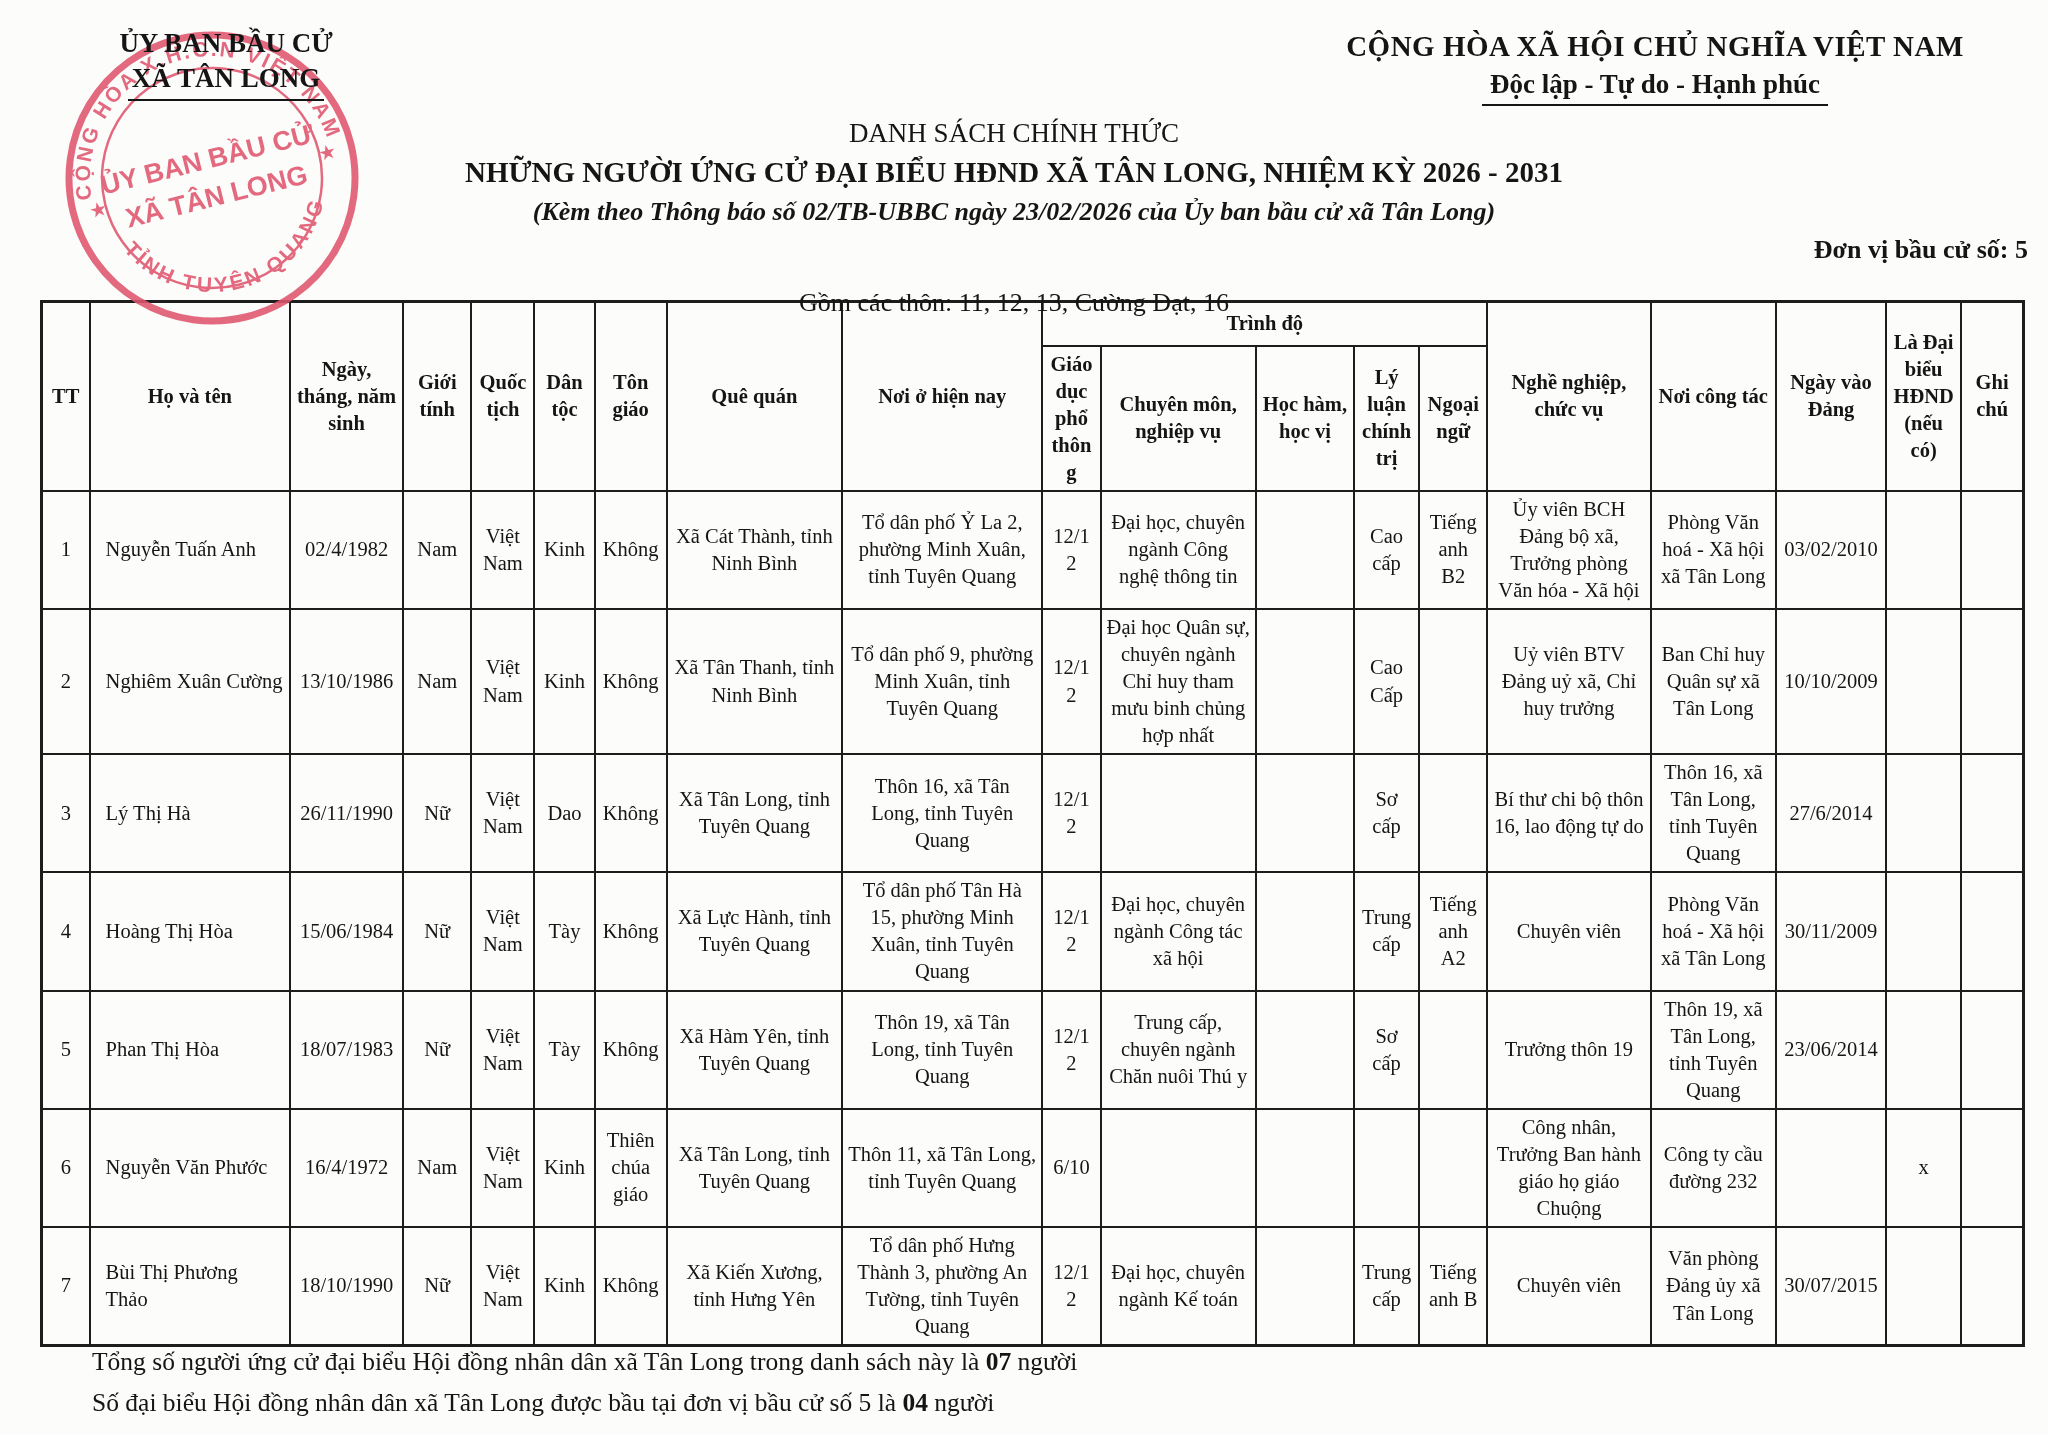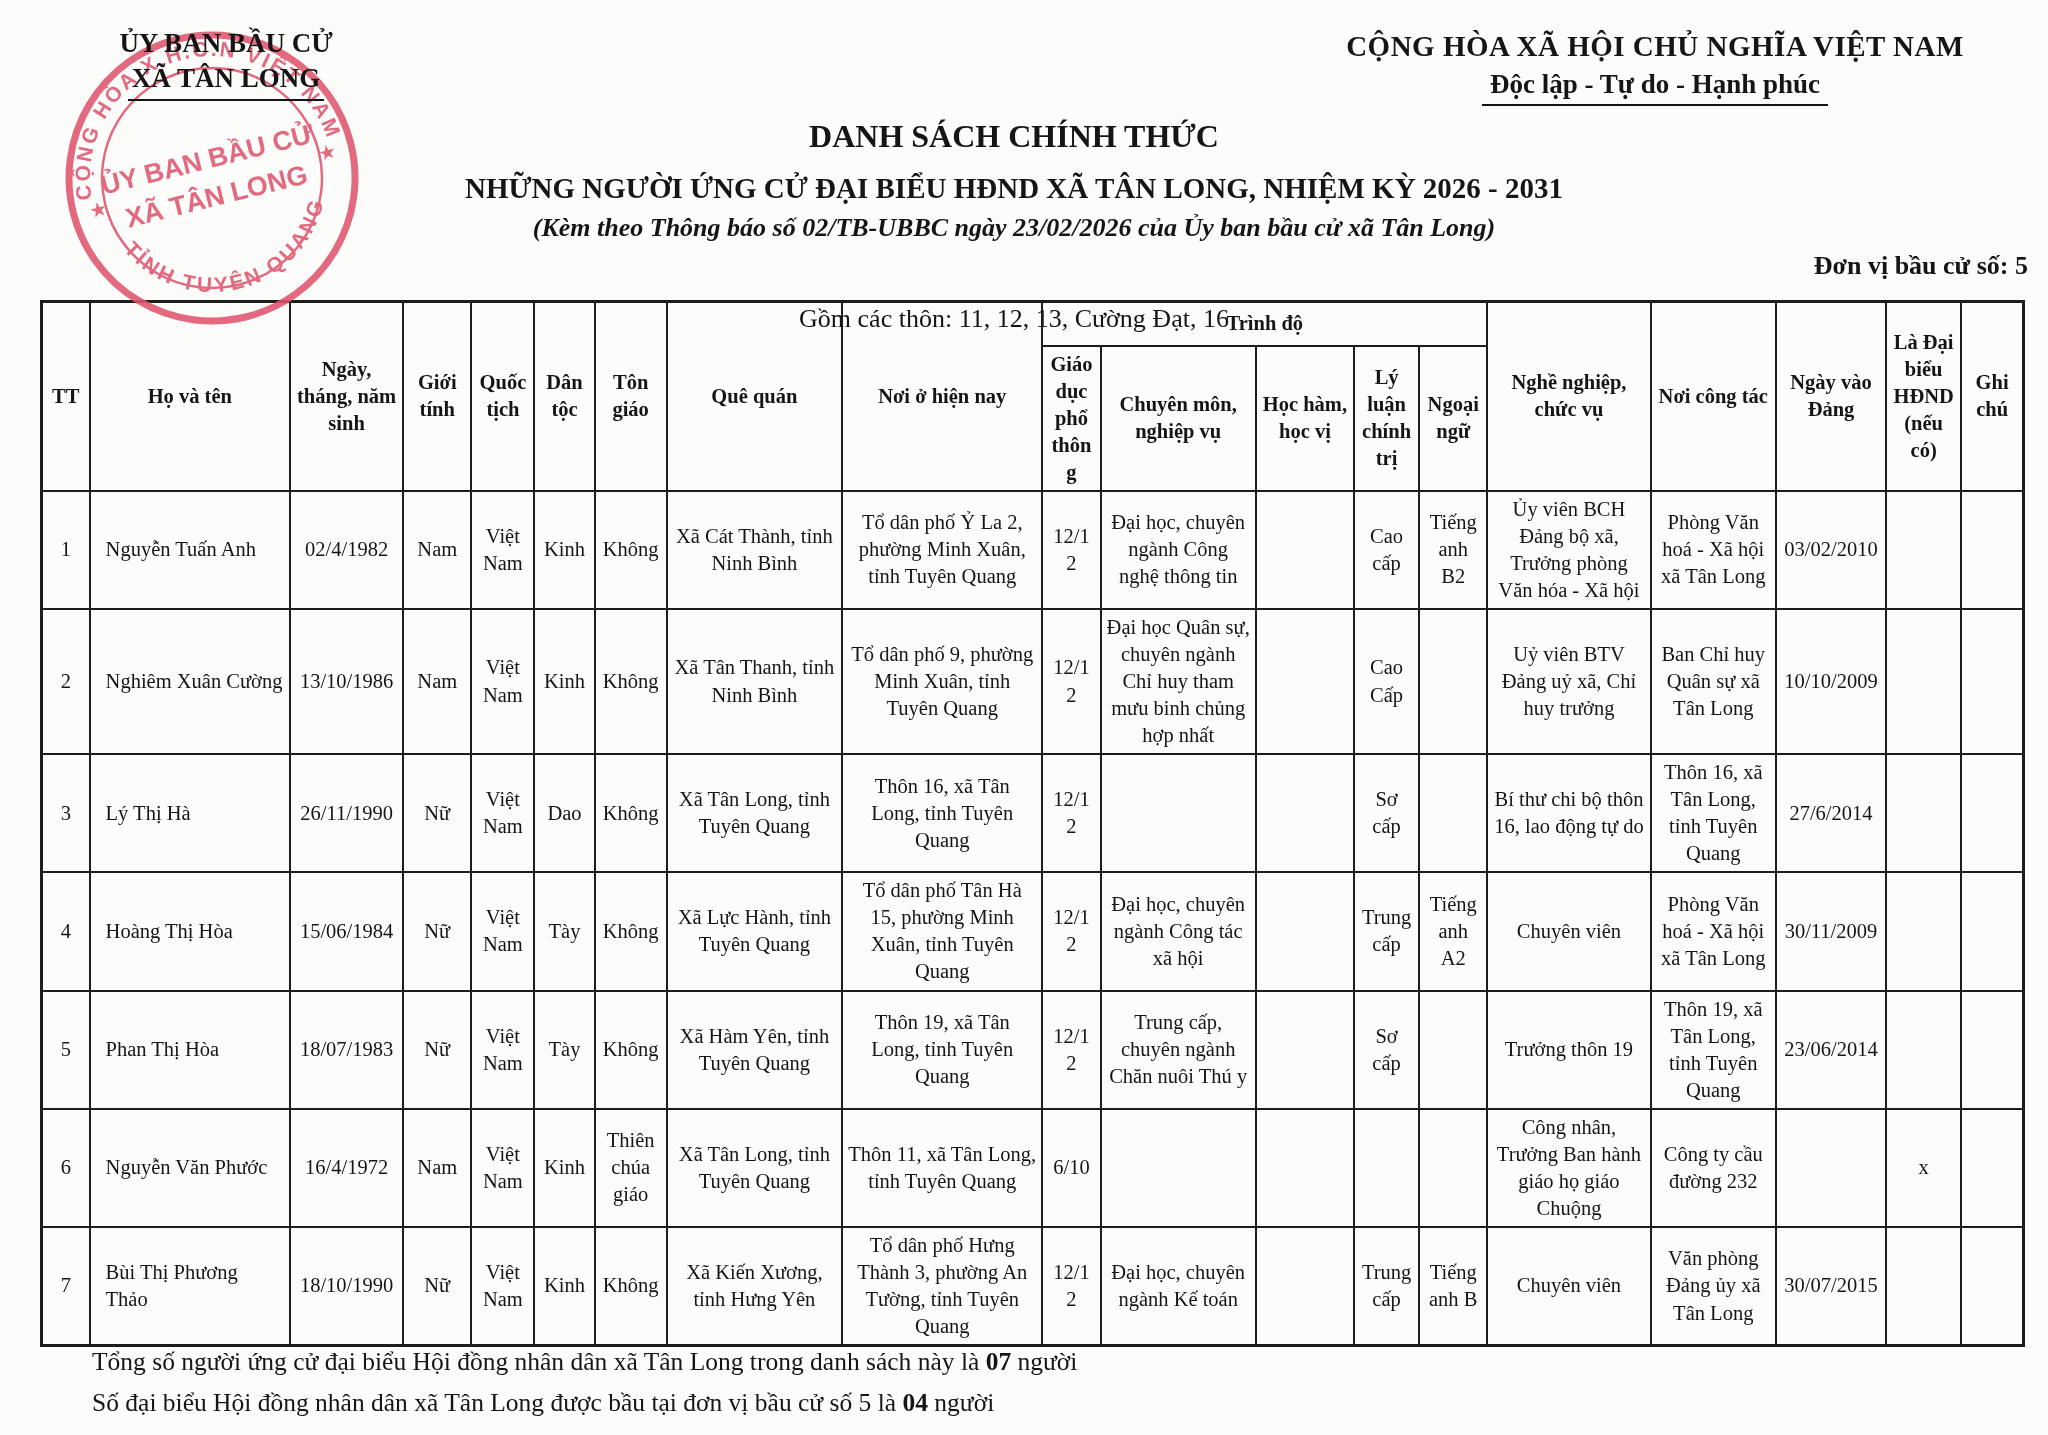--- a/index.html
+++ b/index.html
@@ -19,22 +19,22 @@
     transform:rotate(-14deg);opacity:.88;z-index:2;pointer-events:none;
   }
   .national-block{
     position:absolute;left:1280px;top:30px;width:750px;text-align:center;z-index:3;
   }
   .national-block .l1{font-weight:bold;font-size:29px;letter-spacing:.5px;}
   .national-block .l2{font-weight:bold;font-size:27px;margin-top:6px;}
   .national-block .l2 .u{display:inline-block;border-bottom:2.5px solid #151515;padding:0 8px 4px;}
   
   .title-block{position:absolute;left:0;top:118px;width:2028px;text-align:center;z-index:3;}
-  .title-block .t1{font-weight:bold;font-size:32px;}
-  .title-block .t2{font-weight:bold;font-size:29px;margin-top:17px;}
+  .title-block .t1{font-weight:normal;font-size:27px;}
+  .title-block .t2{font-weight:bold;font-size:29px;margin-top:7px;}
   .title-block .t3{font-weight:bold;font-style:italic;font-size:26px;margin-top:8px;}
   .title-block .t4{font-weight:bold;font-size:26px;margin-top:8px;text-align:right;}
   .title-block .t5{font-size:26px;margin-top:23px;}
   
   table.candidates{
     position:absolute;left:40px;top:300px;width:1985px;
     border-collapse:collapse;table-layout:fixed;
     font-size:20.5px;line-height:1.32;z-index:1;
   }
   table.candidates th,table.candidates td{

